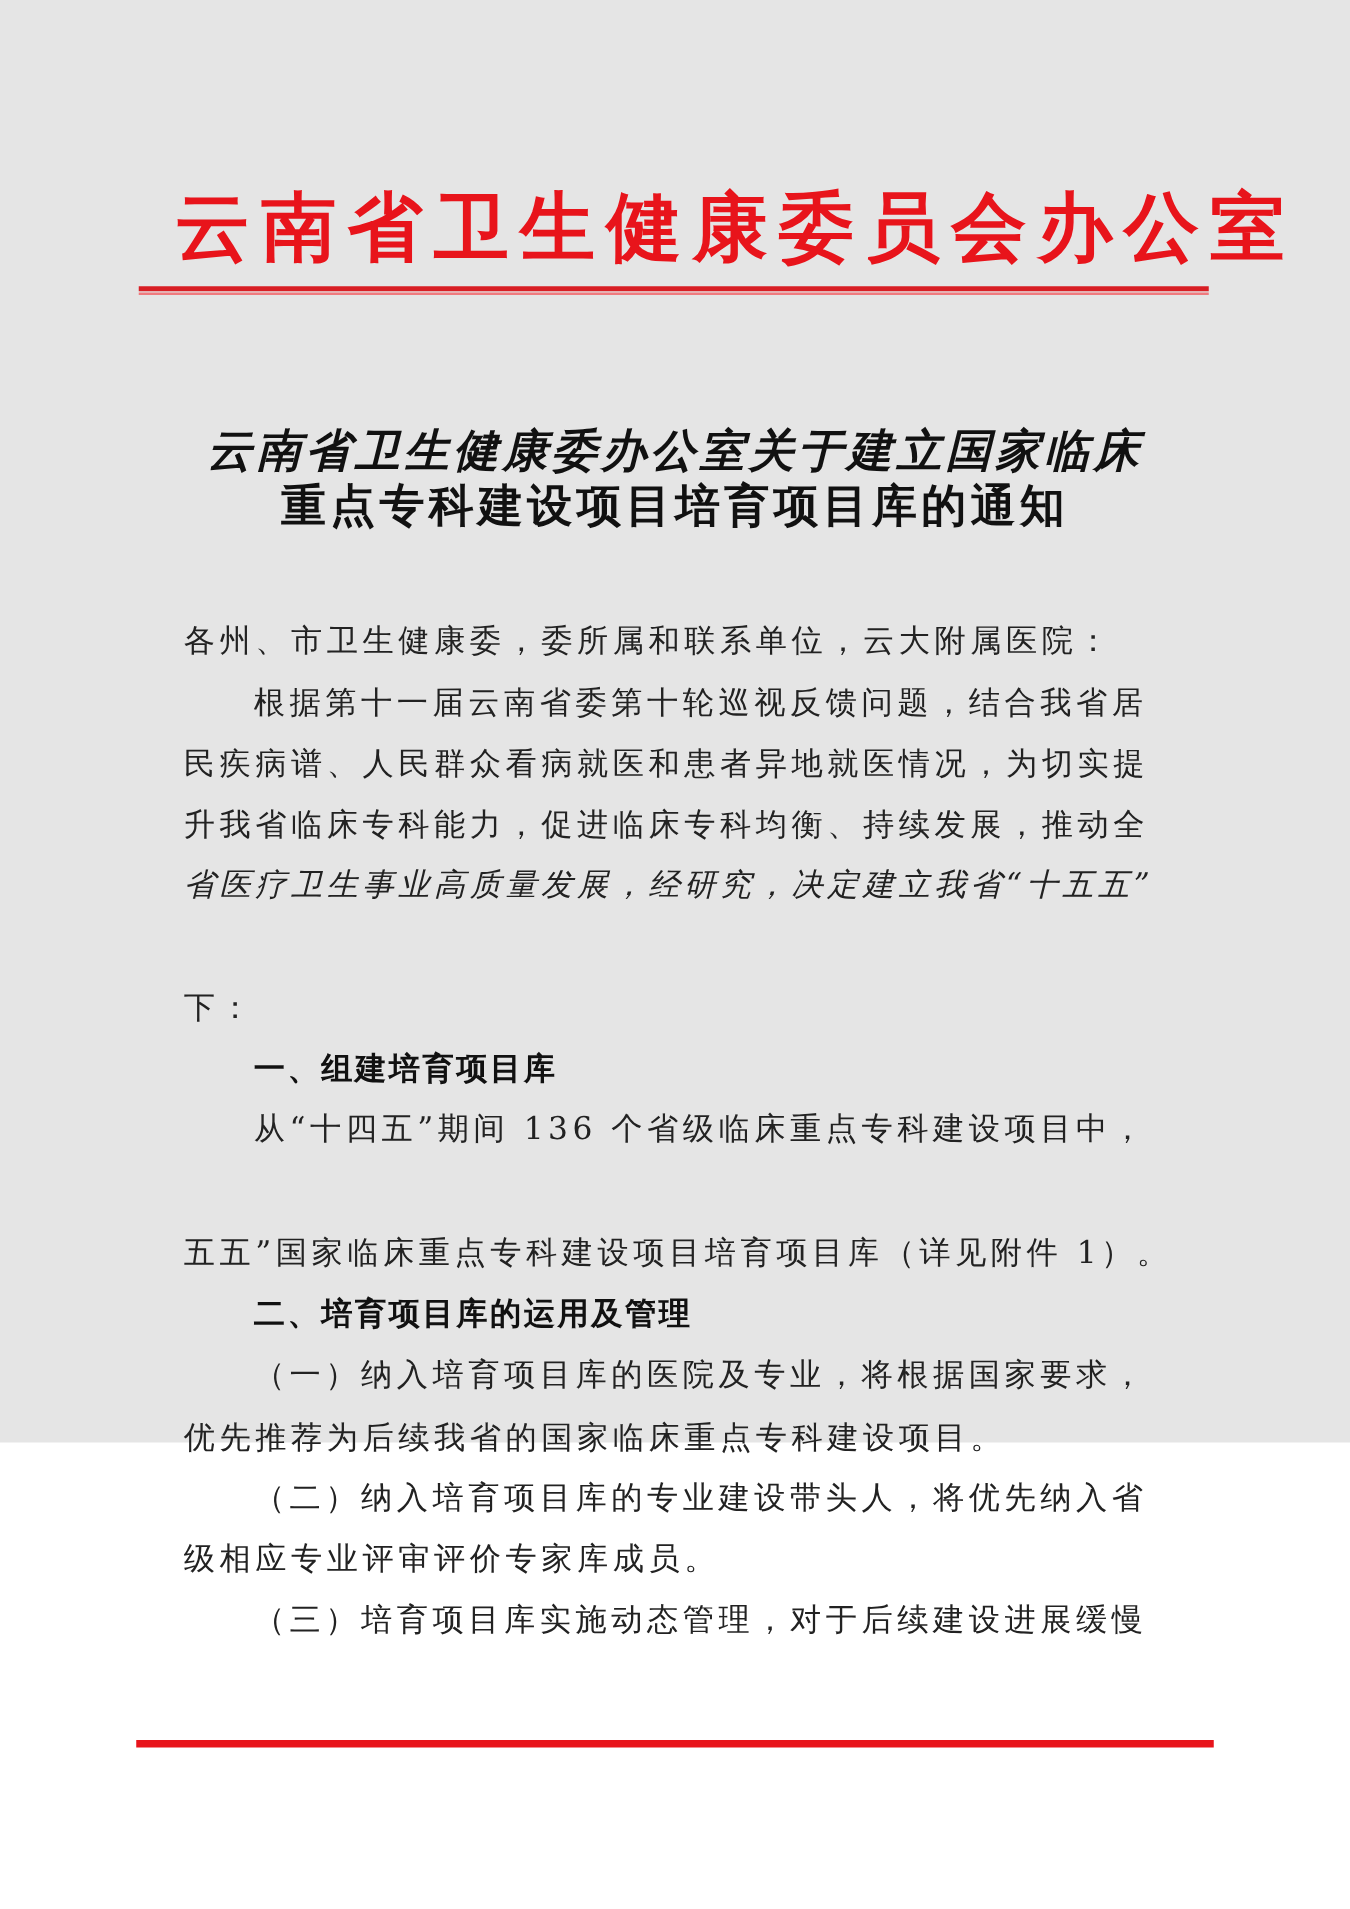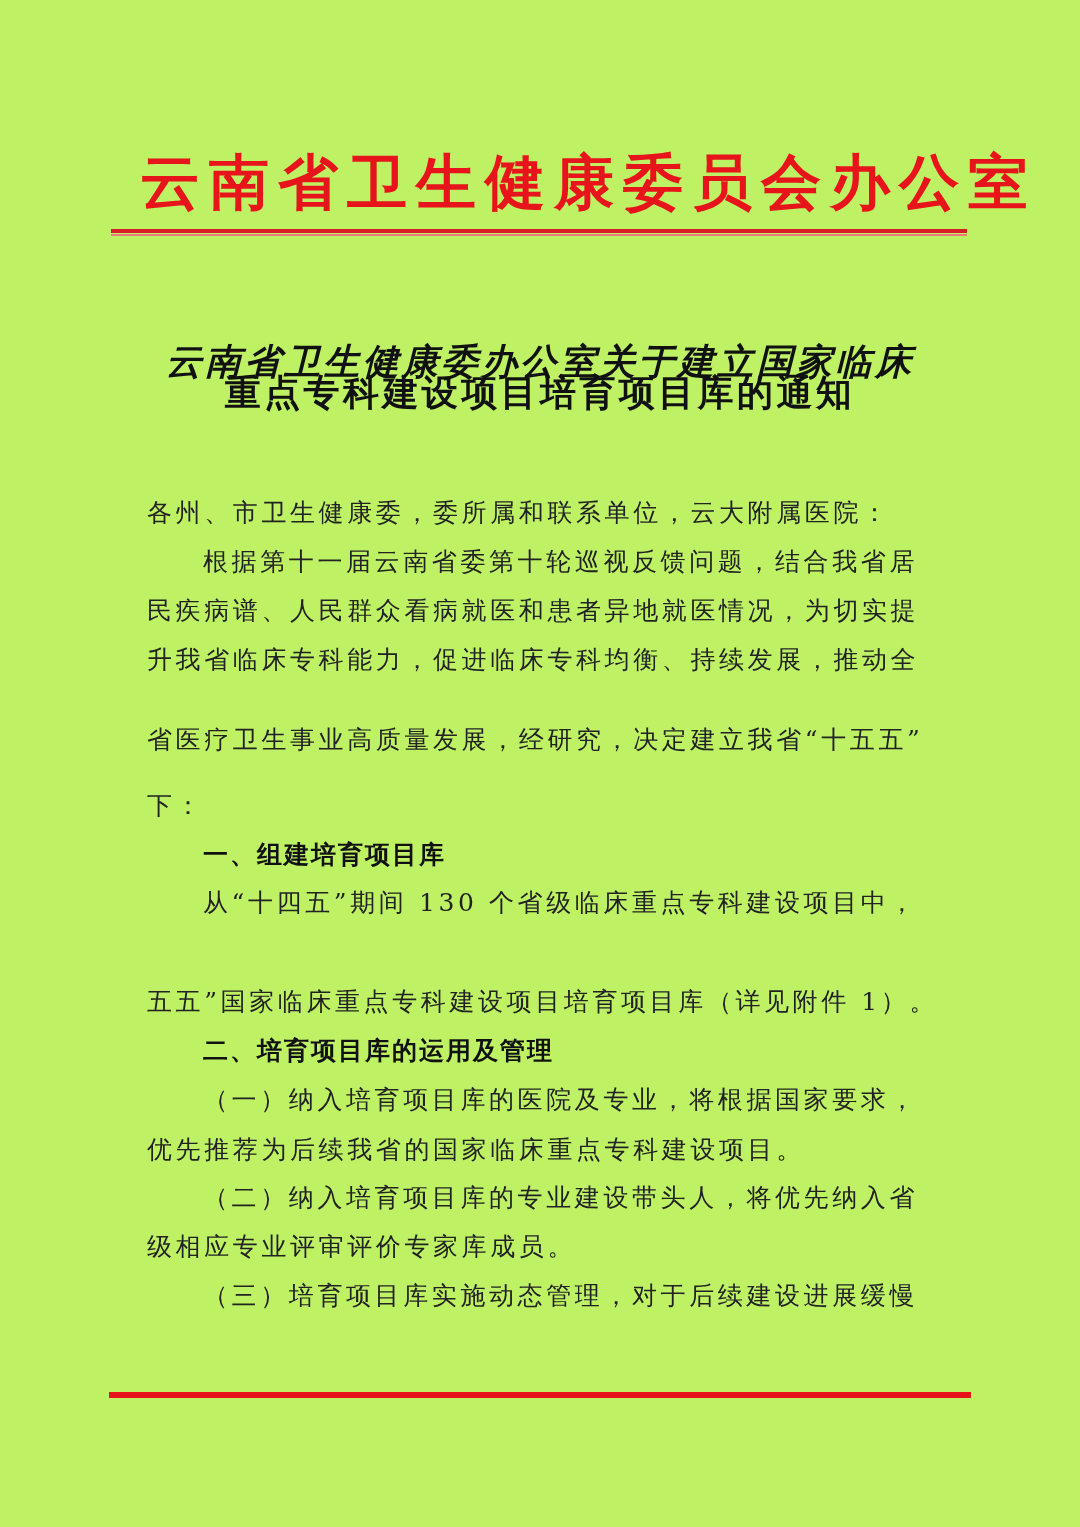--- a/index.html
+++ b/index.html
@@ -1,17 +1,17 @@
 <!DOCTYPE html>
 <html><head>
 <meta charset="utf-8">
 <style>
   html, body { margin: 0; padding: 0; background: #ffffff; }
   body { width: 1080px; height: 1527px; position: relative; overflow: hidden; }
-  .page { position: absolute; left: 0; top: 0; width: 1080px; height: 1527px; background: #bef264; }
+  .page { position: absolute; left: 0; top: 0; width: 1080px; height: 1154px; background: #e5e5e5; }
   .masthead {
     position: absolute; left: 140px; top: 146px; width: 790px; height: 72px;
     color: #e8141b; font-family: "DejaVu Serif", "Liberation Serif", serif;
     font-weight: bold; font-size: 60px; line-height: 72px; letter-spacing: 9px;
     white-space: nowrap; text-align: center;
   }
   .rule-top-thick { position: absolute; left: 111px; top: 229px; width: 856px; height: 4px; background: #d81e24; }
   .rule-top-thin { position: absolute; left: 111px; top: 234px; width: 856px; height: 2px; background: #ef7a7e; }
   .rule-bottom { position: absolute; left: 109px; top: 1392px; width: 862px; height: 6px; background: #e8141b; }
   .title-line {
@@ -29,30 +29,30 @@
 </style>
 </head>
 <body>
 
 <div class="page">
   <div class="masthead">云南省卫生健康委员会办公室</div>
   <div class="rule-top-thick"></div>
   <div class="rule-top-thin"></div>
 
   <div class="title-line" style="top:338px;font-style:italic;">云南省卫生健康委办公室关于建立国家临床</div>
-  <div class="title-line" style="top:369px;">重点专科建设项目培育项目库的通知</div>
+  <div class="title-line" style="top:382px;">重点专科建设项目培育项目库的通知</div>
 
   <div class="line" style="top:493px;">各州、市卫生健康委，委所属和联系单位，云大附属医院：</div>
   <div class="line indent" style="top:542px;">根据第十一届云南省委第十轮巡视反馈问题，结合我省居</div>
   <div class="line" style="top:591px;">民疾病谱、人民群众看病就医和患者异地就医情况，为切实提</div>
   <div class="line" style="top:640px;">升我省临床专科能力，促进临床专科均衡、持续发展，推动全</div>
-  <div class="line" style="top:720px;">省医疗卫生事业高质量发展，经研究，决定建立我省“十五五”</div>
+  <div class="line" style="top:688px;font-style:italic;">省医疗卫生事业高质量发展，经研究，决定建立我省“十五五”</div>
   <div class="line" style="top:786px;">下：</div>
   <div class="line heading" style="top:835px;">一、组建培育项目库</div>
-  <div class="line indent" style="top:883px;">从“十四五”期间 130 个省级临床重点专科建设项目中，</div>
+  <div class="line indent" style="top:883px;">从“十四五”期间 136 个省级临床重点专科建设项目中，</div>
   <div class="line" style="top:982px;">五五”国家临床重点专科建设项目培育项目库（详见附件 1）。</div>
   <div class="line heading" style="top:1031px;">二、培育项目库的运用及管理</div>
   <div class="line indent" style="top:1080px;">（一）纳入培育项目库的医院及专业，将根据国家要求，</div>
   <div class="line" style="top:1130px;">优先推荐为后续我省的国家临床重点专科建设项目。</div>
   <div class="line" style="top:1227px;">级相应专业评审评价专家库成员。</div>
   <div class="line indent" style="top:1178px;">（二）纳入培育项目库的专业建设带头人，将优先纳入省</div>
   <div class="line indent" style="top:1276px;">（三）培育项目库实施动态管理，对于后续建设进展缓慢</div>
 
   <div class="rule-bottom"></div>
 </div>

